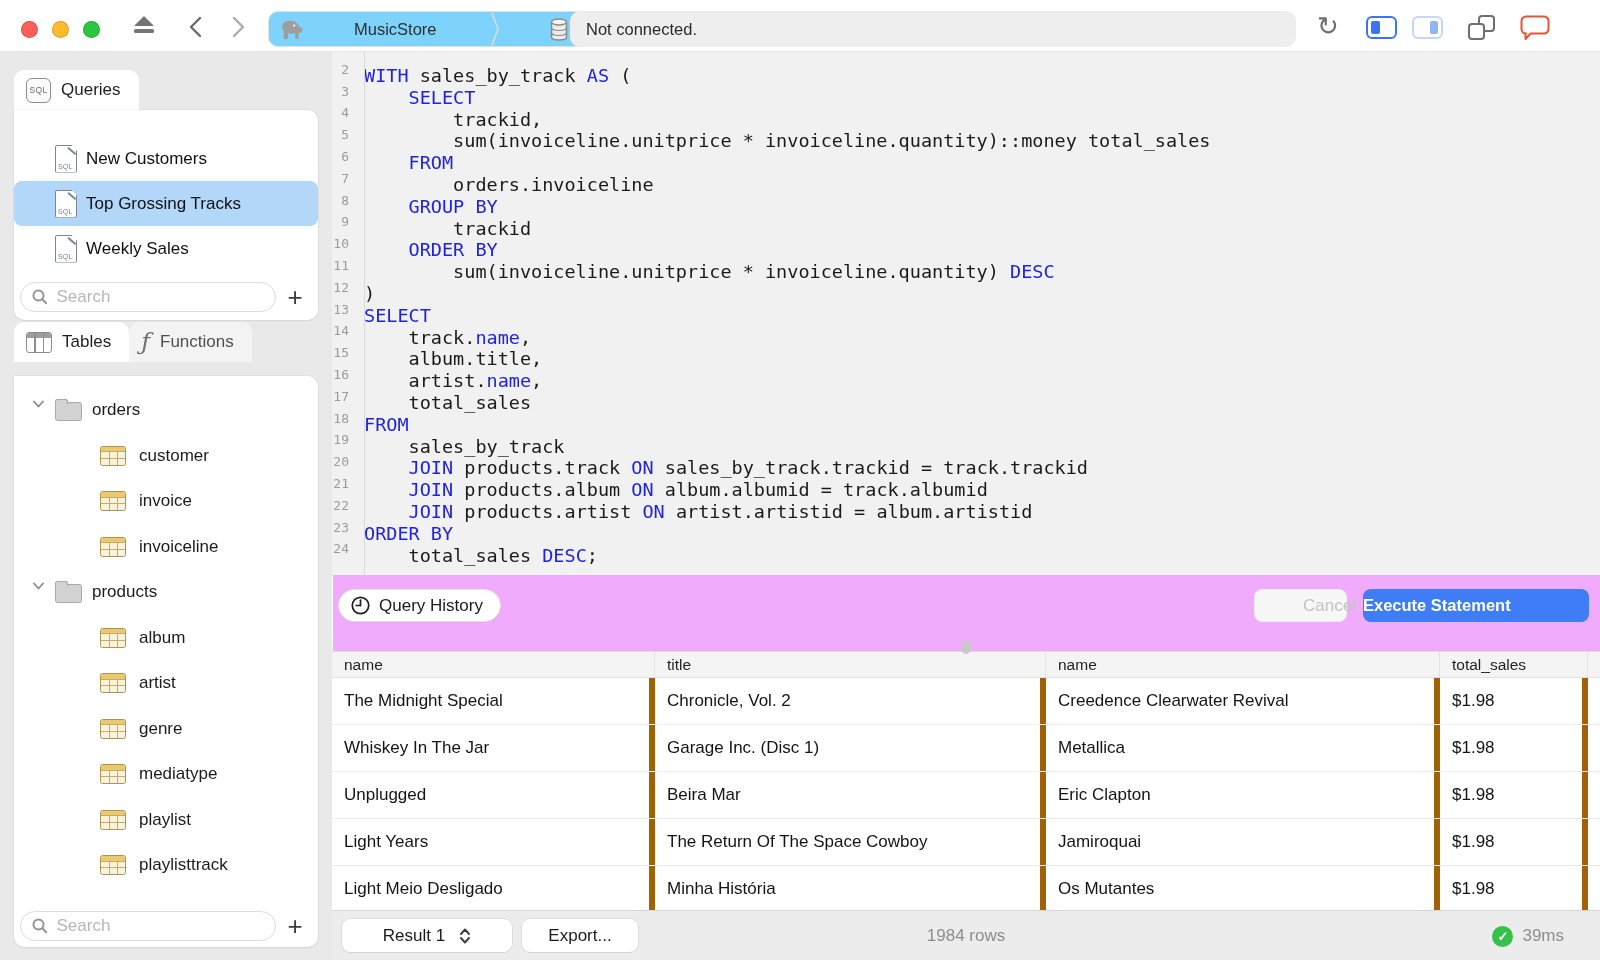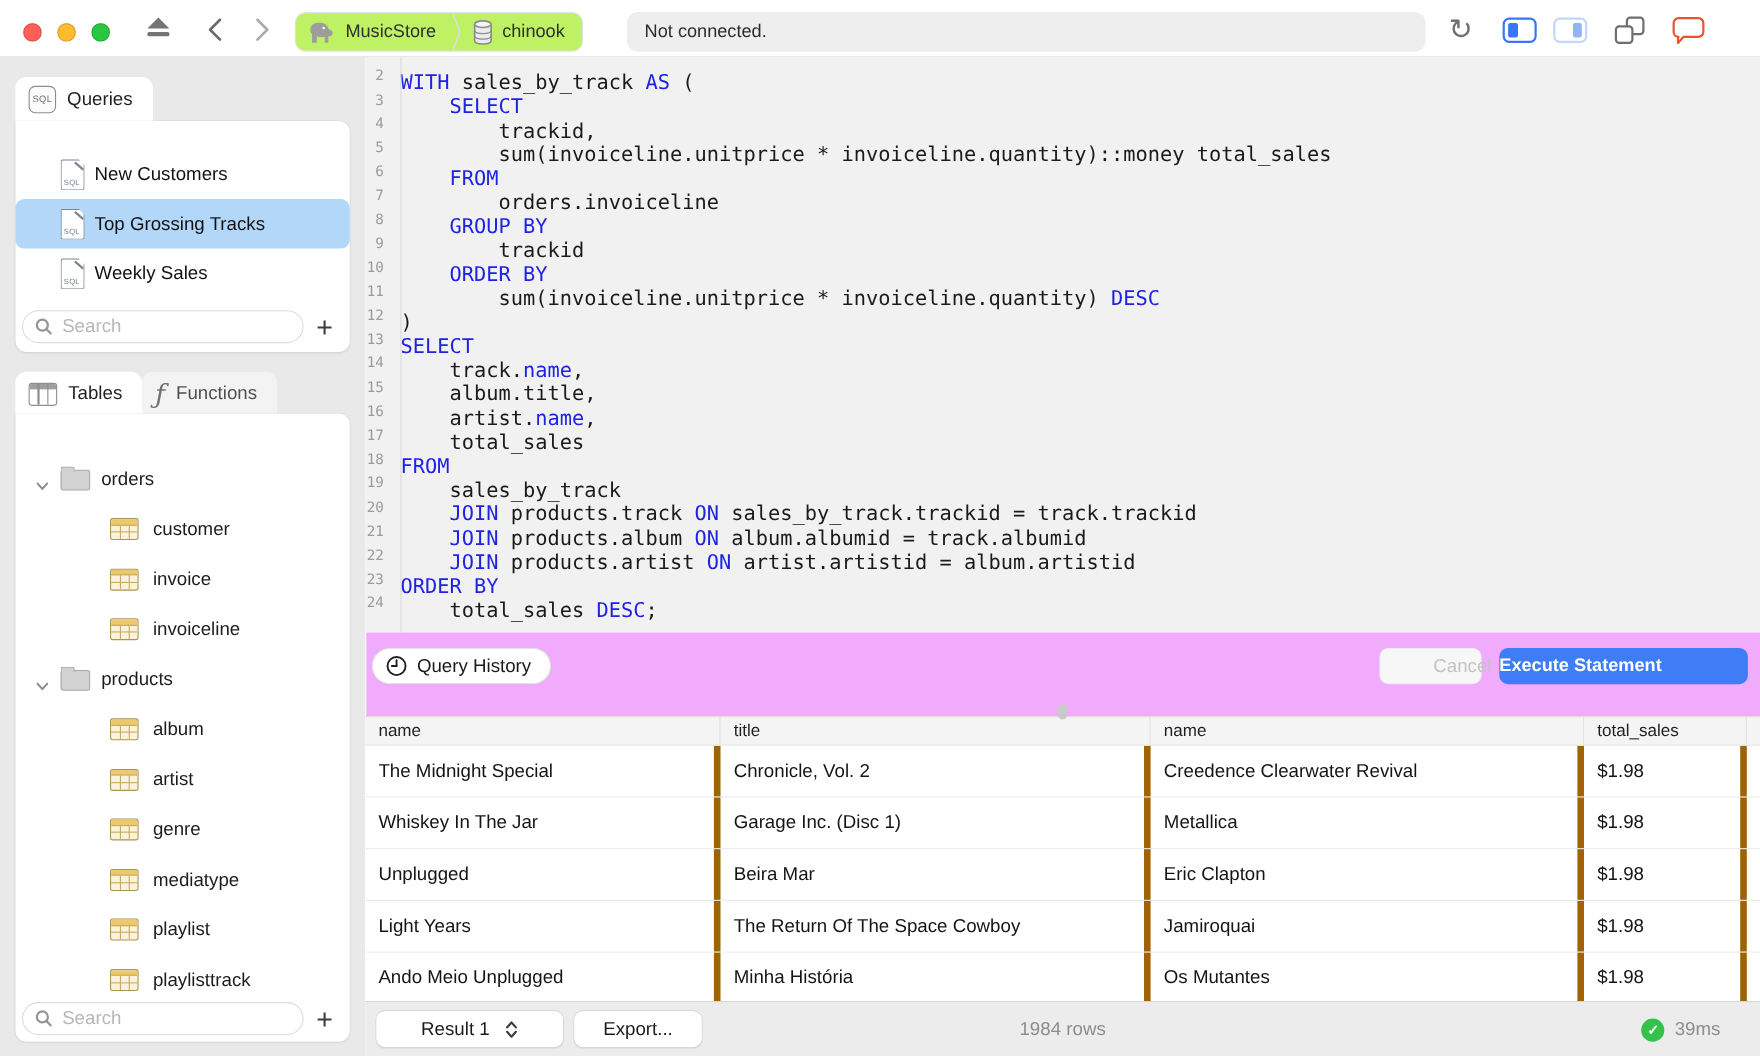--- a/index.html
+++ b/index.html
@@ -11,22 +11,22 @@
   }
   
   .toolbar { position:absolute; left:0; top:0; width:1600px; height:52px; background:#ffffff; border-bottom:1px solid #e7e7e7; }
   .traffic { position:absolute; left:21px; top:21px; display:flex; gap:14px; }
   .light { width:17px; height:17px; border-radius:50%; border:0.5px solid rgba(0,0,0,.15); }
   .light.red { background:#fe5f57; } .light.yellow { background:#febb2e; } .light.green { background:#29c73f; }
   .eject { position:absolute; left:133px; top:16px; width:22px; display:flex; flex-direction:column; align-items:center; }
   .eject .tri { width:0; height:0; border-left:10px solid transparent; border-right:10px solid transparent; border-bottom:10px solid #757575; }
   .eject .bar { width:20px; height:4px; background:#757575; border-radius:1.5px; margin-top:3px; }
   .navchev { position:absolute; top:15px; }
-  .crumb { position:absolute; left:268px; top:11px; height:36px; border:1px solid #e2e2e2; border-radius:10px; background:#bef264;
-           display:flex; align-items:center; padding:0 16px 0 10px; }
+  .crumb { position:absolute; left:268px; top:11px; height:36px; border:1px solid #e2e2e2; border-radius:10px; background:#7dd3fc;
+           display:flex; align-items:center; padding:0 16px 0 10px;gap:40px; }
   .crumb-label { font-size:16.5px; color:#2e2e2e; margin-left:8px; }
   .crumb-sep { margin:0 10px 0 14px; }
   .status-field { position:absolute; left:570px; top:11px; width:726px; height:36px; background:#eeeeee; border-radius:10px;
                   line-height:36px; padding-left:16px; font-size:16.5px; color:#2b2b2b; }
   .refresh { position:absolute; left:1314px; top:11px; width:28px; height:30px; font-size:26px; color:#6f6f6f; text-align:center; line-height:30px; }
   .panel-toggle { position:absolute; top:16px; width:31px; height:23px; border-radius:6px; }
   .panel-toggle.left-active { left:1366px; border:2px solid #3a76f3; }
   .panel-toggle.left-active .bar { position:absolute; left:3px; top:3px; bottom:3px; width:9px; background:#3a76f3; border-radius:2px; }
   .panel-toggle.right-idle { left:1412px; border:2px solid #c3d6fb; }
   .panel-toggle.right-idle .bar { position:absolute; right:3px; top:3px; bottom:3px; width:8px; background:#8fb4f8; border-radius:2px; }
@@ -56,29 +56,29 @@
   .doc-icon::after { content:""; position:absolute; right:-1px; top:4px; width:10px; height:1.5px; background:#7b8692; transform:rotate(41deg); }
   .doc-icon .doc-sql { position:absolute; left:2px; bottom:2px; font-size:7px; color:#76828e; letter-spacing:.2px; }
   .search-row { position:absolute; left:6px; right:4px; display:flex; align-items:center; }
   .q-panel .search-row { bottom:8px; }
   .t-panel .search-row { bottom:6px; }
   .search-pill { flex:1; height:30px; border:1px solid #dcdcdc; border-radius:15px; background:#fff; display:flex; align-items:center; padding-left:11px; }
   .search-pill input { border:none; outline:none; background:transparent; font-size:17px; color:#333; width:100%; margin-left:8px; font-family:"Liberation Sans",sans-serif; }
   .search-pill input::placeholder { color:#b7b7b7; }
   .plus-btn { width:38px; text-align:center; font-size:26px; color:#3c3c3c; line-height:30px; }
 
-  .tabs-row2 { position:absolute; left:14px; top:286px; display:flex;text-align:right; }
+  .tabs-row2 { position:absolute; left:14px; top:270px; display:flex;text-align:right; }
   .tables-tab-icon { position:relative; width:26px; height:21px; border:1.5px solid #8e8e8e; border-radius:3px; background:#fff; overflow:hidden; }
   .tables-tab-icon .hd { position:absolute; left:0; right:0; top:0; height:5px; background:#9e9e9e; }
   .tables-tab-icon .v1, .tables-tab-icon .v2 { position:absolute; top:0; bottom:0; width:1.5px; background:#8e8e8e; }
   .tables-tab-icon .v1 { left:7px; } .tables-tab-icon .v2 { left:15.5px; }
   .fn-glyph { font-family:"DejaVu Serif", serif; font-style:italic; font-size:24px; color:#707070; line-height:24px; }
   .t-panel { top:324px; height:571px; }
   .tree { padding-top:24px; }
-  .tree-row { height:45.5px; display:flex; align-items:flex-end; }
+  .tree-row { height:45.5px; display:flex; align-items:flex-start; }
   .tree-row .label { font-size:17px; color:#1c1c1c; }
   .tree-row.folder { padding-left:16px; }
   .tree-row.folder .label { margin-left:10px; }
   .tree-row.tbl { padding-left:86px; }
   .tree-row.tbl .label { margin-left:13px; }
   .chev-wrap { width:16px; display:flex; justify-content:center; margin-right:9px; }
   .folder-icon { position:relative; width:27px; height:19px; background:#d2d2d2; border:1px solid #a8a8a8; border-radius:2.5px; margin-top:2px; }
   .folder-icon::before { content:""; position:absolute; left:-1px; top:-4px; width:11px; height:4px; background:#d2d2d2; border:1px solid #a8a8a8; border-bottom:none; border-radius:2.5px 2.5px 0 0; }
   .grid-icon { position:relative; width:26px; height:20px; border:1.5px solid #ad9455; border-radius:2.5px; background:#faf3dc; overflow:hidden; }
   .grid-icon .hd { position:absolute; left:0; right:0; top:0; height:5.5px; background:#ecc96f; border-bottom:1px solid #c9ab5f; }
@@ -507,21 +507,21 @@
     <div class="cell filler"></div>
   </div>
         <div class="t-row">
     <div class="cell">Light Years</div>
     <div class="cell">The Return Of The Space Cowboy</div>
     <div class="cell">Jamiroquai</div>
     <div class="cell">$1.98</div>
     <div class="cell filler"></div>
   </div>
         <div class="t-row">
-    <div class="cell">Ando Meio Unplugged</div>
+    <div class="cell">Light Meio Desligado</div>
     <div class="cell">Minha História</div>
     <div class="cell">Os Mutantes</div>
     <div class="cell">$1.98</div>
     <div class="cell filler"></div>
   </div>
       </div>
 
     <div class="statusbar">
       <div class="rows-label">1984 rows</div>
       <div class="result-select">

